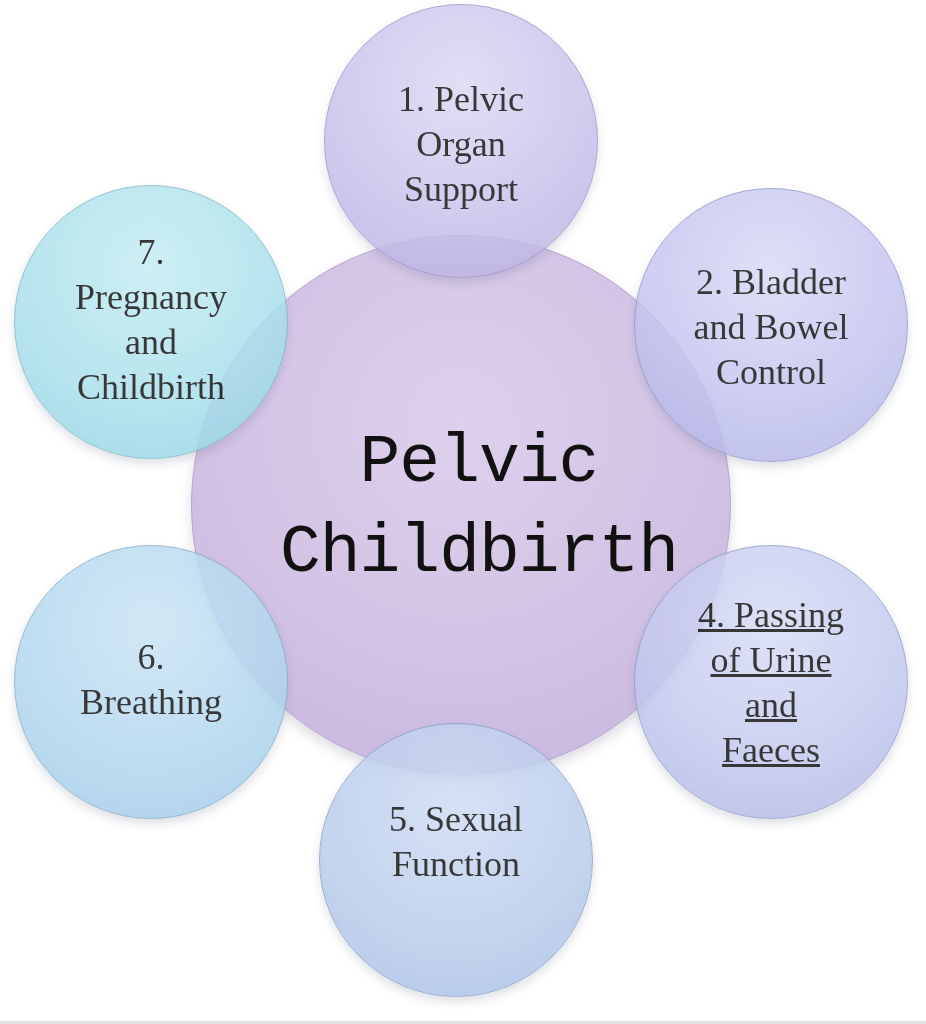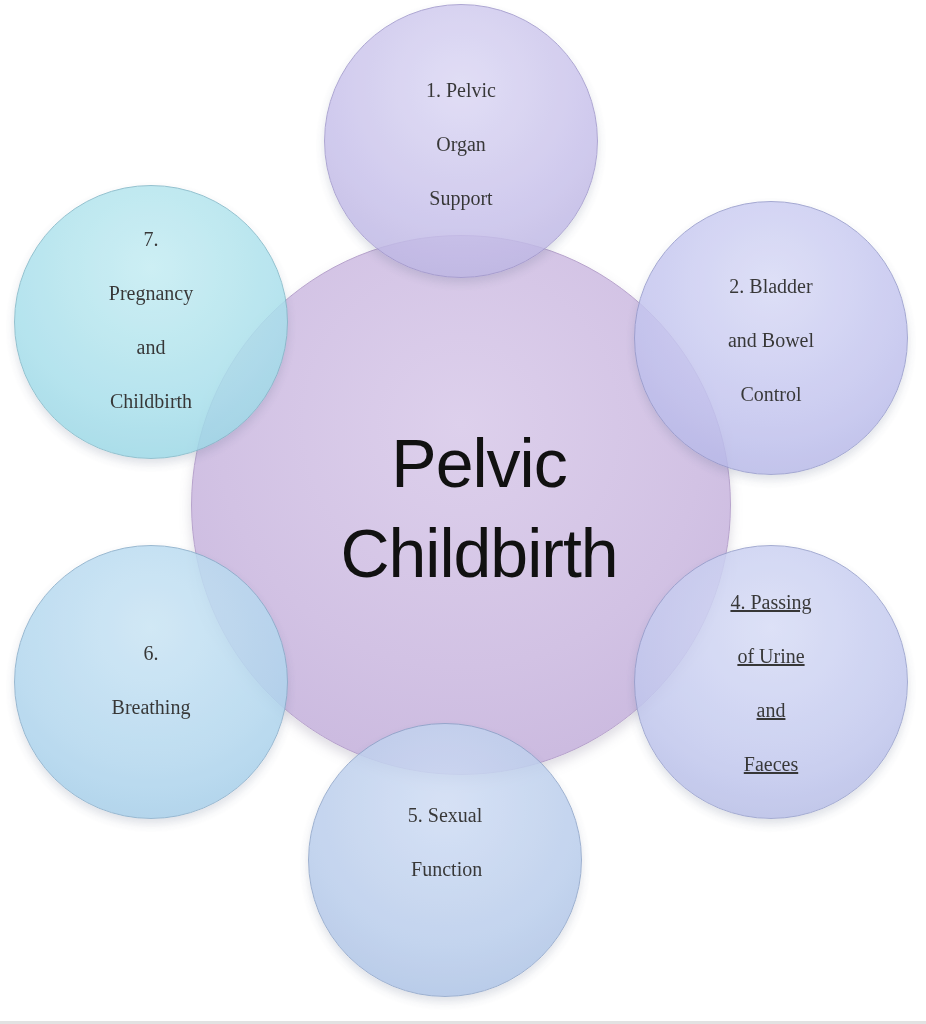--- a/index.html
+++ b/index.html
@@ -34,41 +34,41 @@
       height: 540px;
       background: radial-gradient(circle at 50% 35%, #ddd0ec 0%, #d2c2e4 55%, #c6b4dc 100%);
       border: 1.5px solid #b7a3cc;
       box-shadow: 0 6px 12px rgba(120,110,140,0.25);
       z-index: 1;
     }
     .center-label {
       font-size: 68px;
       line-height: 90px;
       letter-spacing: -1px;
-      font-family: Liberation Sans, sans-serif;
+      font-family: Liberation Mono, monospace;
       padding-top: 6px;
       margin-left: 36px;
     }
     .satellite {
       width: 274px;
       height: 274px;
       z-index: 2;
       opacity: 0.84;
       box-shadow: 0 5px 10px rgba(100,110,140,0.25);
     }
     .satellite .sat-label {
-      font-size: 20px;
-      line-height: 54px;
+      font-size: 36px;
+      line-height: 45px;
       font-family: "Liberation Serif", "DejaVu Serif", serif;
       white-space: pre-line;
     }
     .sat-1 { left: 324px; top: 4px;   background: radial-gradient(circle at 50% 30%, #dcd8f4 0%, #c7c0ea 60%, #b5aedd 100%); border: 1.5px solid #9d95c9; }
-    .sat-2 { left: 634px; top: 201px; background: radial-gradient(circle at 50% 30%, #d8daf6 0%, #c2c3ee 60%, #aeb0e2 100%); border: 1.5px solid #9297c8; }
+    .sat-2 { left: 634px; top: 188px; background: radial-gradient(circle at 50% 30%, #d8daf6 0%, #c2c3ee 60%, #aeb0e2 100%); border: 1.5px solid #9297c8; }
     .sat-4 { left: 634px; top: 545px; background: radial-gradient(circle at 50% 30%, #d7dcf6 0%, #c2c8ee 60%, #adb4e0 100%); border: 1.5px solid #929bc8; }
-    .sat-5 { left: 308px; top: 723px; background: radial-gradient(circle at 50% 30%, #cfdcf4 0%, #b8cceb 60%, #a4bbe0 100%); border: 1.5px solid #8aa1c6; text-align: right; }
+    .sat-5 { left: 319px; top: 723px; background: radial-gradient(circle at 50% 30%, #cfdcf4 0%, #b8cceb 60%, #a4bbe0 100%); border: 1.5px solid #8aa1c6; }
     .sat-6 { left: 14px;  top: 545px; background: radial-gradient(circle at 50% 30%, #c9e4f4 0%, #b1d6ee 60%, #9cc7e4 100%); border: 1.5px solid #85aac7; }
     .sat-7 { left: 14px;  top: 185px; background: radial-gradient(circle at 50% 30%, #c4ecf2 0%, #a8dfeb 60%, #91d1e2 100%); border: 1.5px solid #7fb5c5; }
 
     .sat-1 .sat-label { margin-top: 6px; }
     .sat-2 .sat-label { margin-top: 4px; }
     .sat-4 .sat-label { margin-top: 2px; text-decoration: underline; }
     .sat-5 .sat-label { margin-top: -36px; }
     .sat-6 .sat-label { margin-top: -4px; }
     .sat-7 .sat-label { margin-top: -4px; }
 

